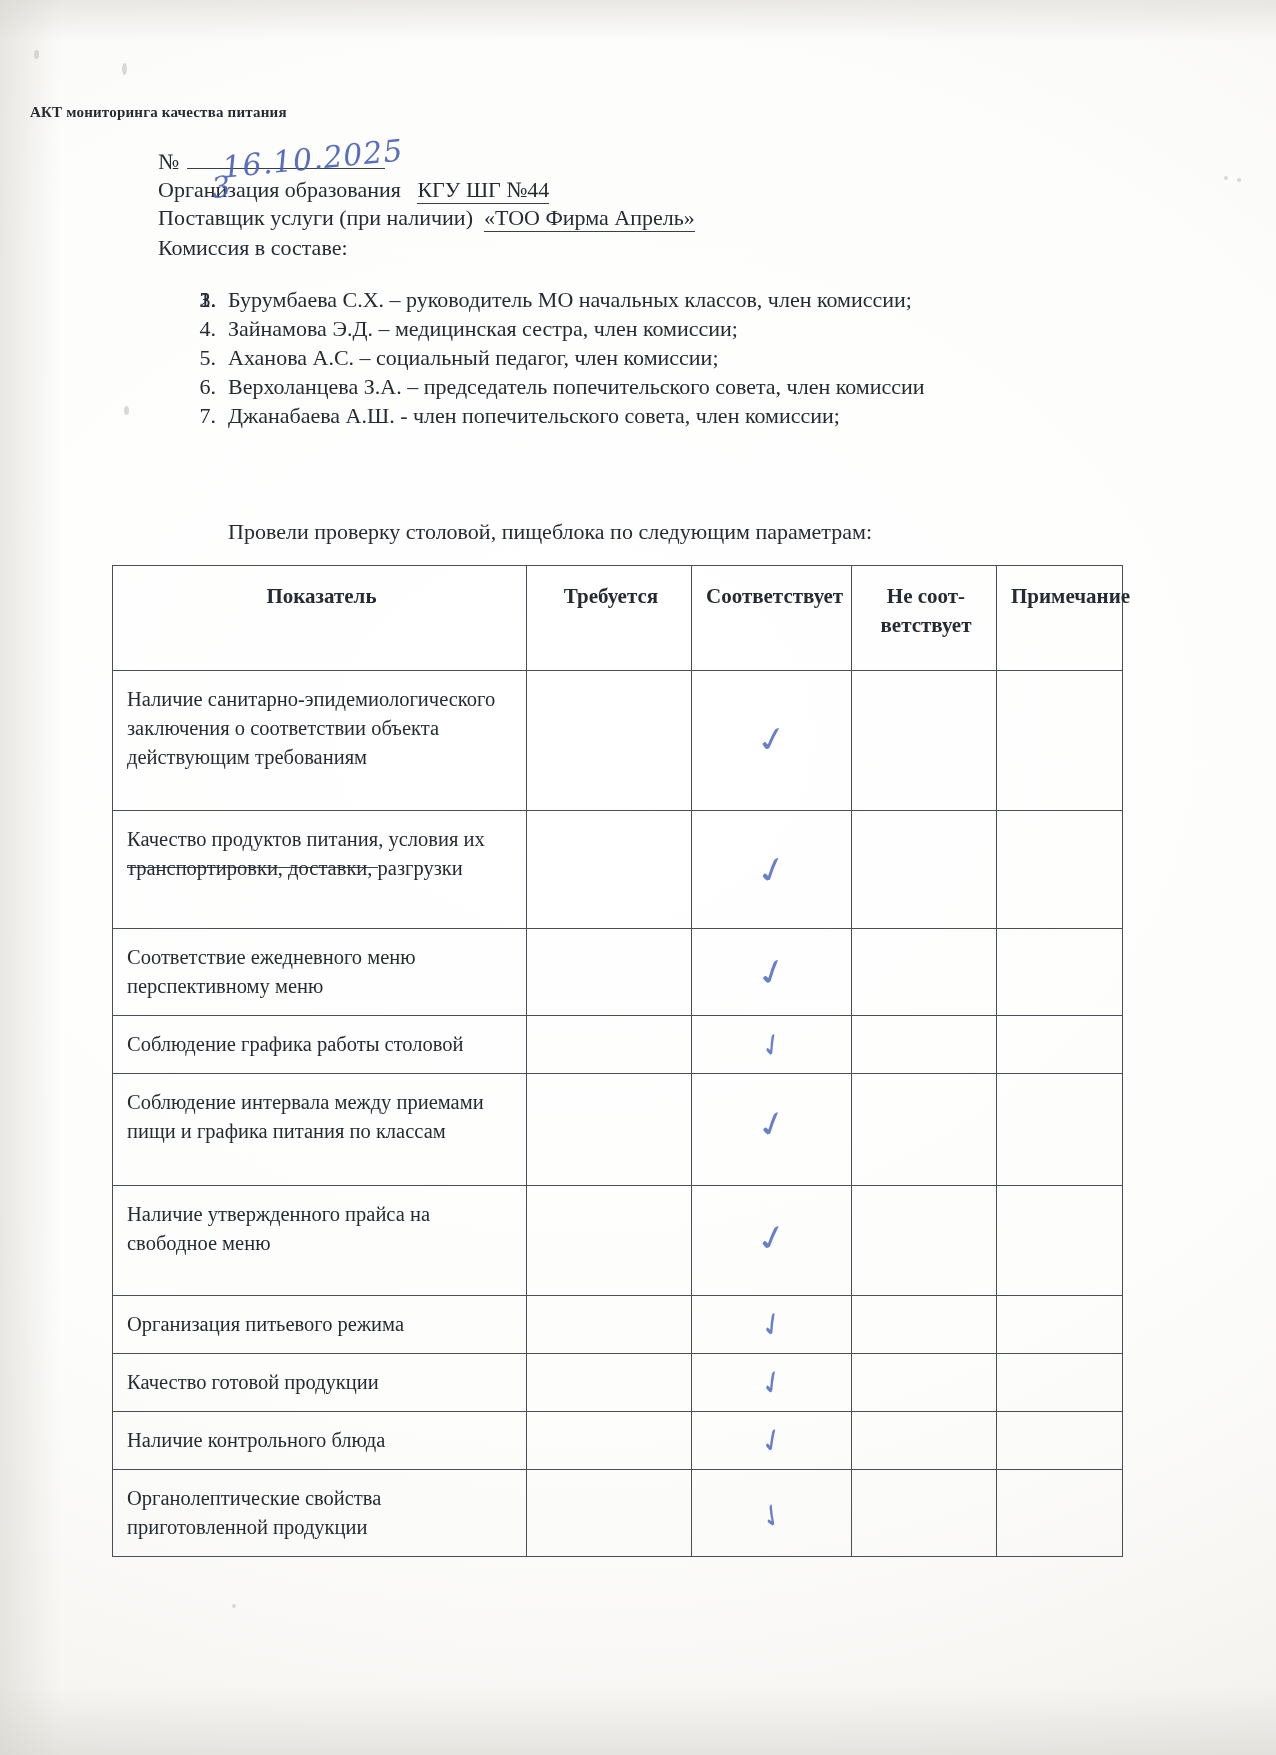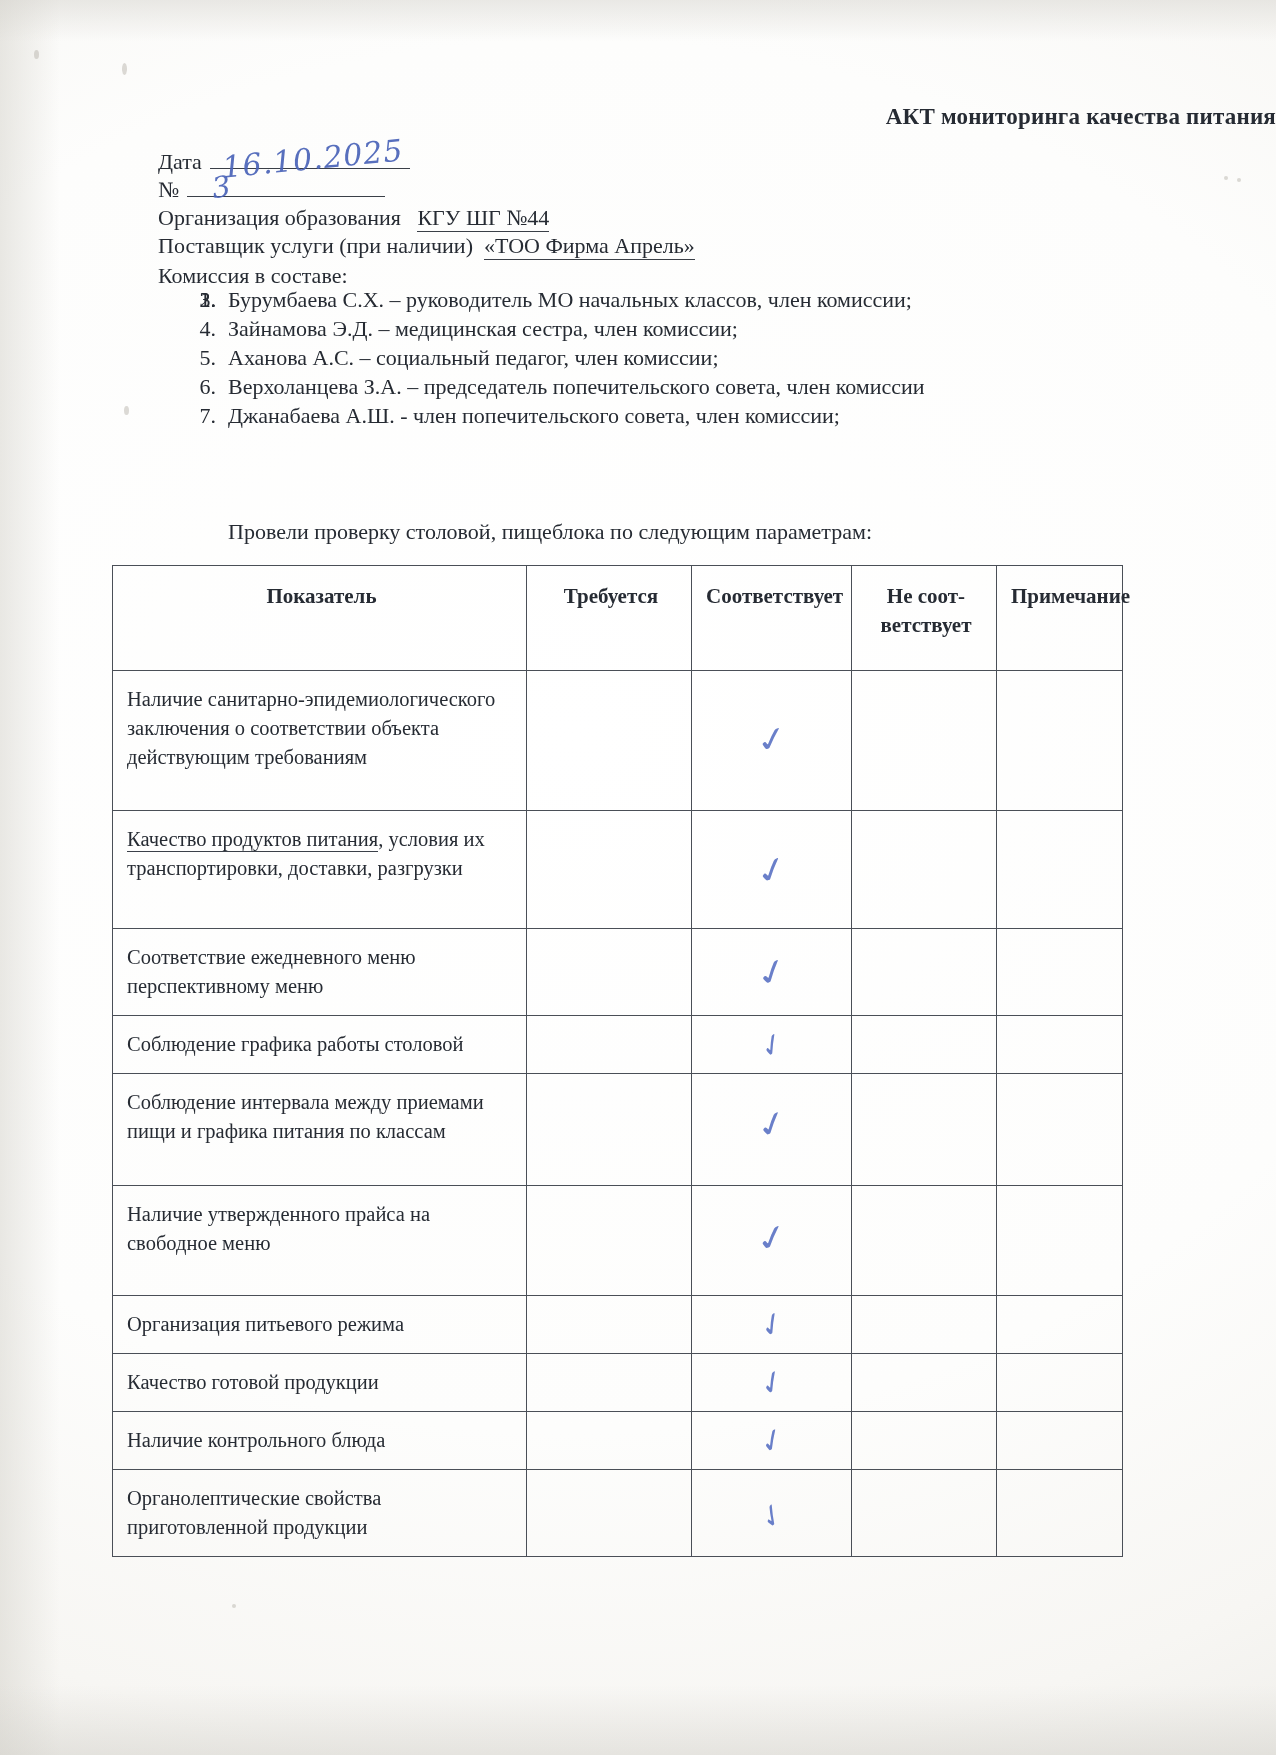--- a/index.html
+++ b/index.html
@@ -51,23 +51,23 @@
   .content {
     position: absolute;
     left: 0; top: 0;
     width: 1276px;
   }
 
   .doc-title {
     position: absolute;
     left: 0; right: 0;
     top: 104px;
-    text-align: right;
+    text-align: left;
     font-weight: bold;
-    font-size: 23px;
+    font-size: 15px;
     letter-spacing: .2px;
     padding-left: 30px;
   }
 
   .meta {
     position: absolute;
     left: 158px;
     top: 148px;
     width: 920px;
     font-size: 22px;
@@ -191,21 +191,21 @@
     top: 50%;
     color: #5a72c4;
     font-family: "DejaVu Serif", serif;
     font-size: 33px;
     line-height: 1;
     opacity: .9;
     pointer-events: none;
   }
   .underline-part {
     border-bottom: 1.3px solid #3b4049;
-    padding-bottom: 1px;
+    padding-bottom: 17px;
   }
 </style>
 </head>
 <body>
 
 <div class="page"></div>
 <div class="scan-edge-left"></div>
 <div class="scan-edge-top"></div>
 <div class="scan-edge-bottom"></div>
 <div class="speck" style="left:34px;top:50px;width:5px;height:9px;"></div>
@@ -213,23 +213,20 @@
 <div class="speck" style="left:124px;top:406px;width:5px;height:9px;"></div>
 <div class="speck" style="left:1224px;top:176px;width:4px;height:4px;"></div>
 <div class="speck" style="left:1237px;top:178px;width:4px;height:4px;"></div>
 <div class="speck" style="left:232px;top:1604px;width:4px;height:4px;"></div>
 
 <div class="content">
 
   <div class="doc-title">АКТ мониторинга качества питания</div>
 
   <div class="meta">
-    <div class="meta-row">
-      <span class="meta-label">Дата</span><span class="fill-line line-date"></span>
-    </div>
     <div class="meta-row">
       <span class="meta-label">№</span><span class="fill-line line-num"></span>
     </div>
     <div class="meta-row">
       <span class="meta-label">Организация образования</span>
       &nbsp;&nbsp;<span class="underline-val">КГУ ШГ №44</span>
     </div>
     <div class="meta-row">
       <span class="meta-label">Поставщик услуги (при наличии)</span>
       &nbsp;<span class="underline-val">«ТОО Фирма Апрель»</span>

